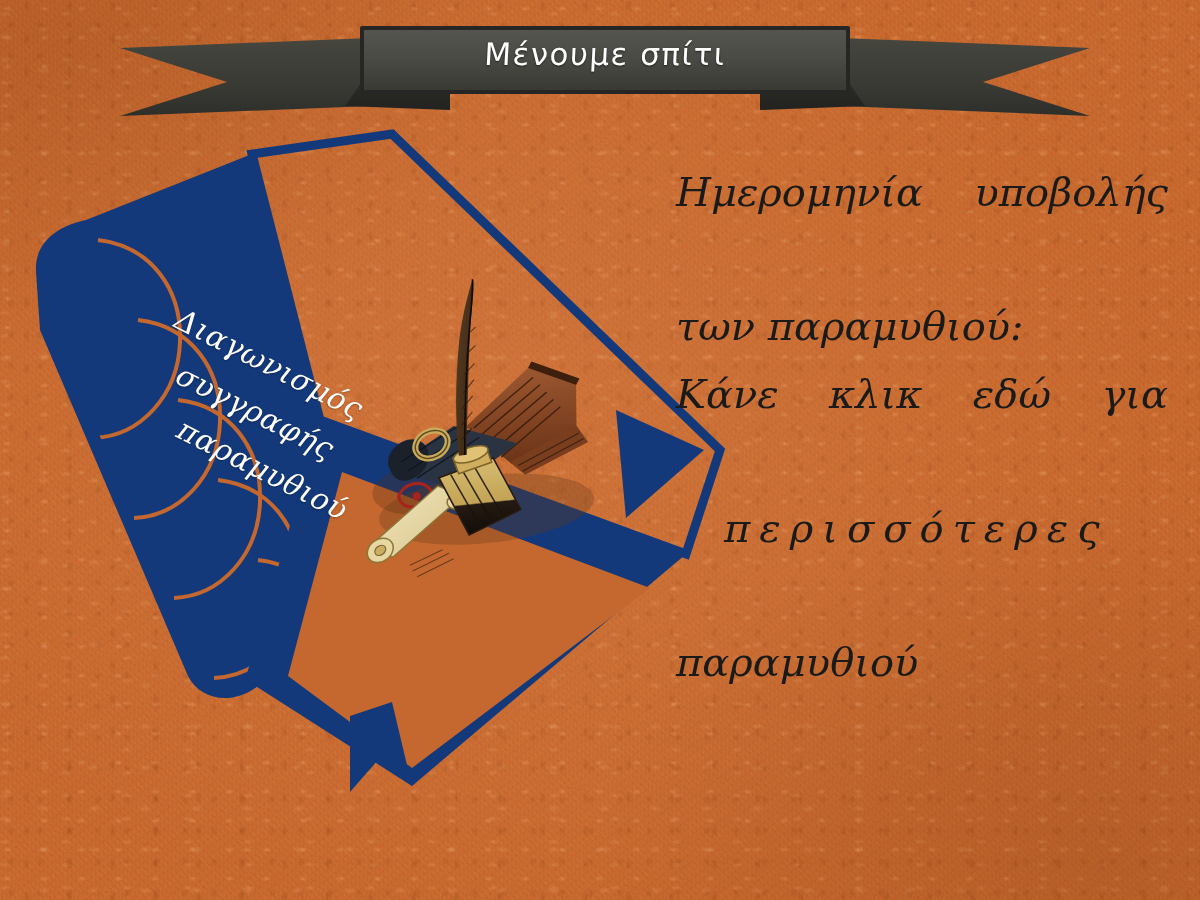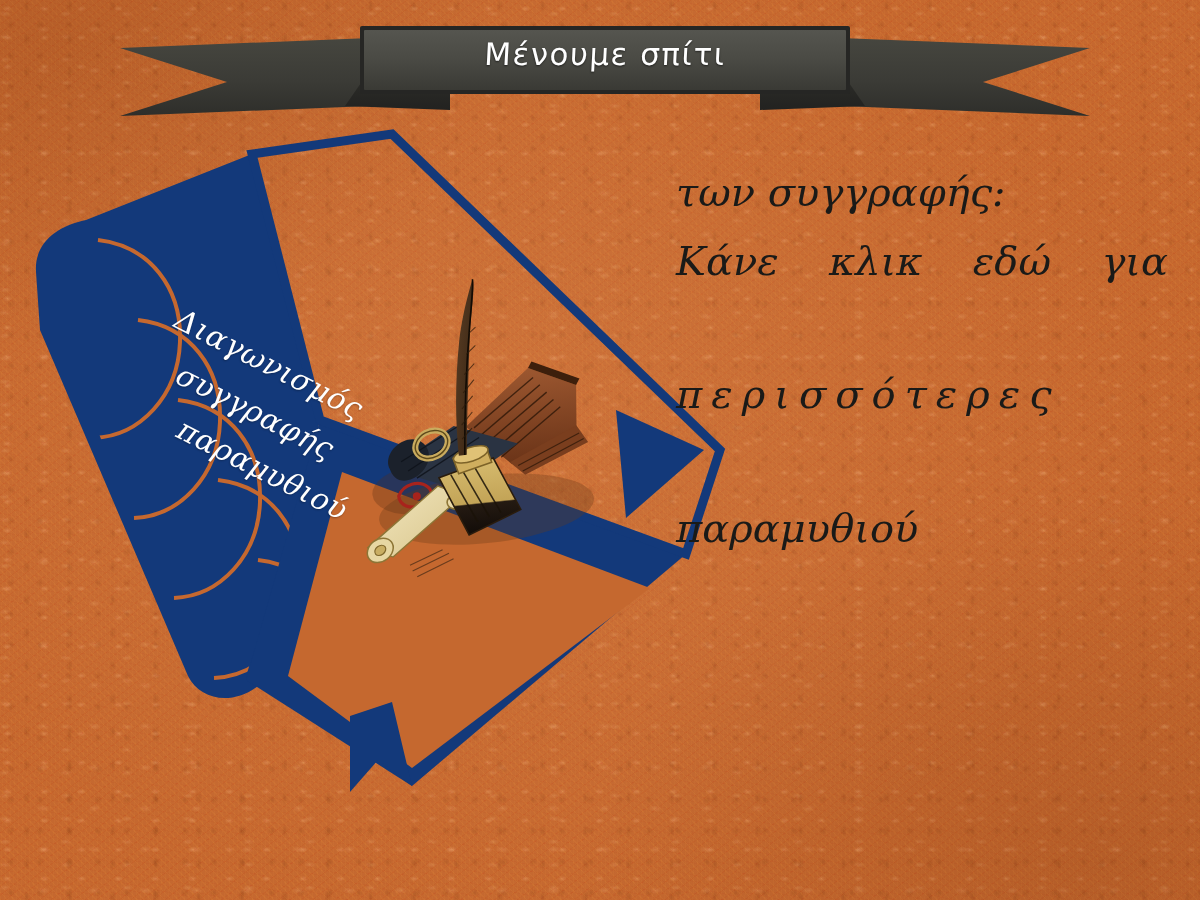--- a/index.html
+++ b/index.html
@@ -95,21 +95,21 @@
     font-family:"DejaVu Serif", serif;
     font-style:italic;
     font-size:40px;
     line-height:1.62;
   }
   #right-text p{margin:0 0 4px 0;text-align:justify;}
   #right-text p:after{content:"";display:inline-block;width:100%;}
   #right-text p.nojust{text-align:left;}
   #right-text p.nojust:after{display:none;}
   #cta{cursor:pointer;font-style:italic;}
-  #cta p.spaced{letter-spacing:9px;}
+  #cta p.spaced{letter-spacing:9px;margin-left:48px;}
 </style>
 </head>
 <body>
 
 <div id="stage">
 
   <div class="leather l1"></div>
   <div class="leather l2"></div>
   <div class="leather l3"></div>
 
@@ -283,21 +283,22 @@
       <g stroke="#3a2412" stroke-width="1.1" opacity=".65" fill="none">
         <path d="M58,280 L92,268"></path>
           <path d="M60,286 L98,272"></path>
         <path d="M64,292 L102,278"></path>
       </g>
     </svg>
   </div>
 
   <div id="right-text">
     <div>
-      <p class="nojust">των συγγραφής:</p>
+      <p>Ημερομηνία υποβολής</p>
+      <p class="nojust">των παραμυθιού:</p>
     </div>
     <div id="cta">
       <p>Κάνε κλικ εδώ για</p>
       <p class="spaced">περισσότερες</p>
       <p class="nojust">παραμυθιού</p>
     </div>
   </div>
 
 </div>
 

